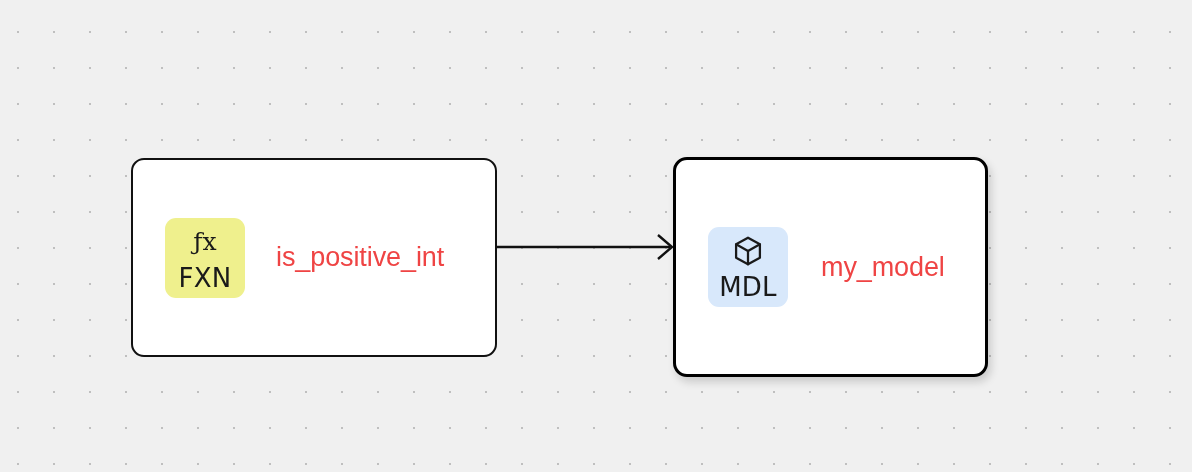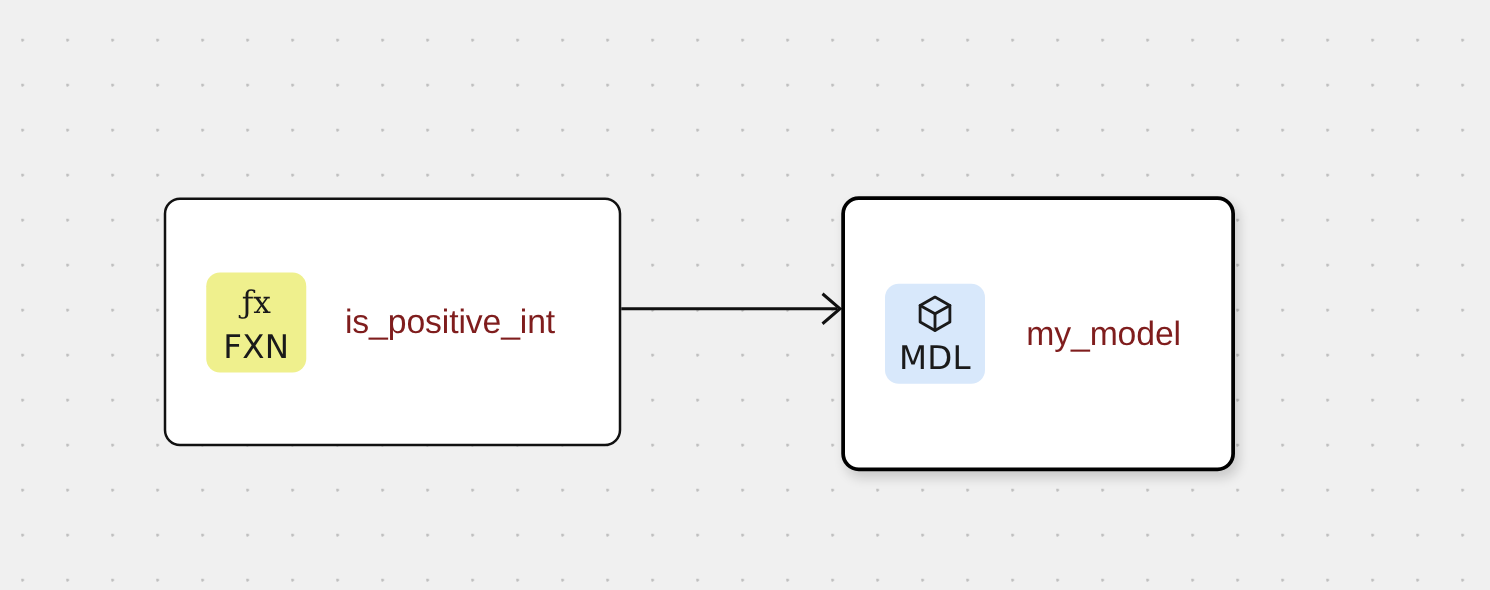--- a/index.html
+++ b/index.html
@@ -104,21 +104,21 @@
   }
 
   .cube-icon {
     display: block;
   }
 
   
   .node-title {
     font-family: "Liberation Sans", sans-serif;
     font-size: 27px;
-    color: #7f1d1d;
+    color: #ef4444;
     white-space: nowrap;
     letter-spacing: -0.1px;
   }
 
   .title-fxn { margin-left: 31px; }
   .title-mdl { margin-left: 33px; }
 
   
   .edge-layer {
     position: absolute;

